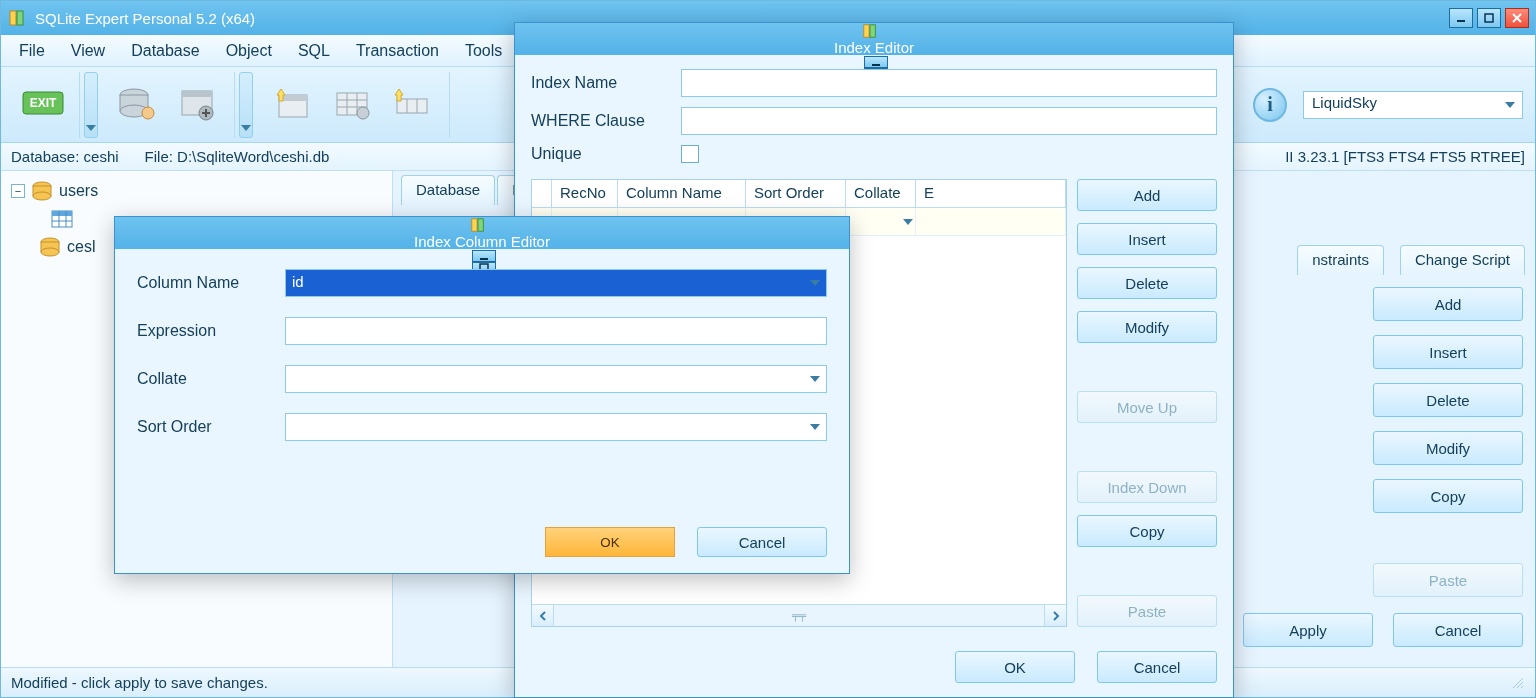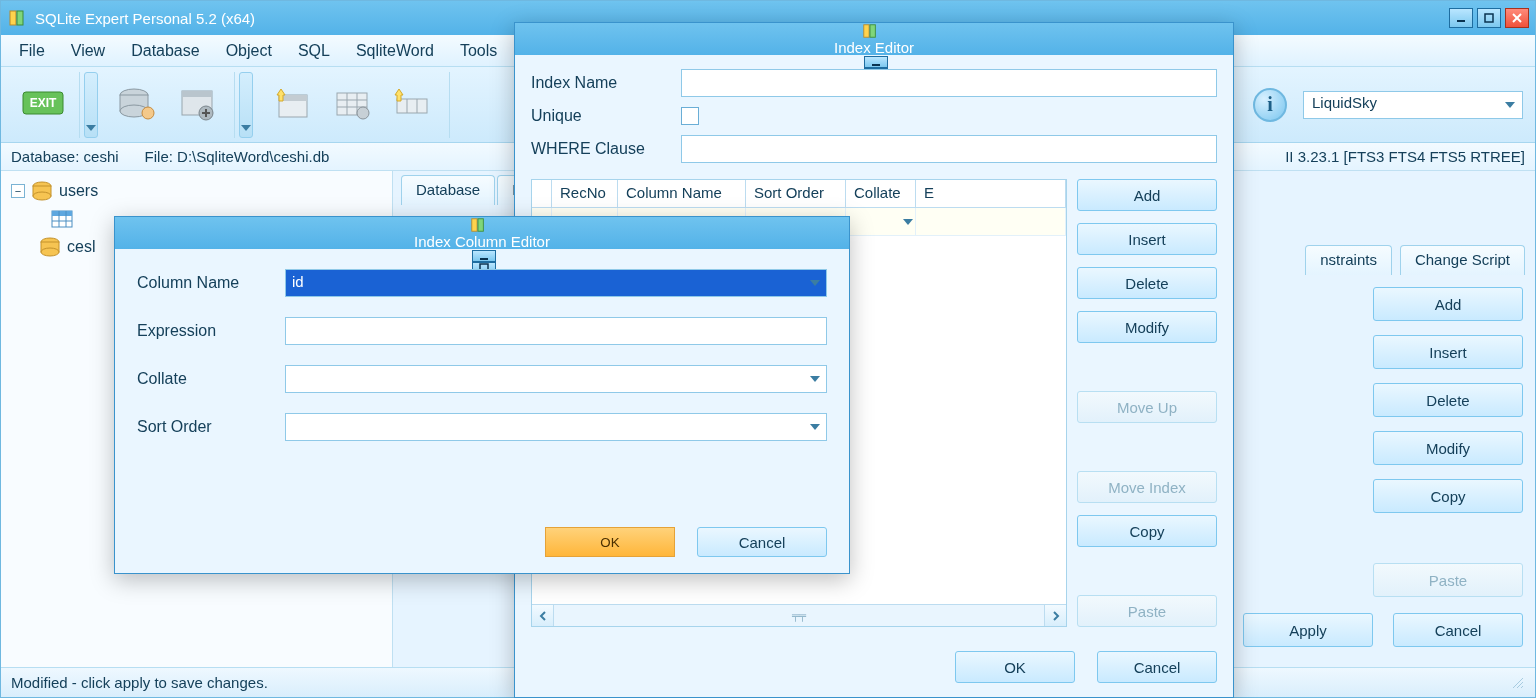--- a/index.html
+++ b/index.html
@@ -35,21 +35,21 @@
   .content { flex:1; display:flex; overflow:hidden; position:relative; }
   .tree-panel { width:392px; background:#f8fcff; border-right:1px solid #bfe0f2; padding:6px 4px; overflow:hidden; }
   .tree-row { display:flex; align-items:center; height:28px; gap:6px; padding-left:6px; font-size:16px; }
   .tree-toggle { width:14px; height:14px; border:1px solid #7ab3d4; background:#fff; display:inline-flex; align-items:center; justify-content:center; font-size:11px; line-height:1; cursor:pointer; }
   .tree-icon-db { width:22px; height:20px; }
   .tree-icon-table { width:22px; height:18px; }
 
   .right-panel { flex:1; position:relative; background:#e6f4ff; }
   .tabs-row { position:absolute; left:8px; top:4px; height:30px; display:flex; gap:2px; }
   .tab { padding:5px 14px; border:1px solid #9fd2ec; border-bottom:none; background: linear-gradient(#f6fcff,#e4f4ff); border-radius:4px 4px 0 0; font-size:15px; cursor:pointer; }
-  .tabs-row2 { position:absolute; right:10px; top:74px; height:30px; display:flex; gap:8px; white-space:nowrap; }
+  .tabs-row2 { position:absolute; right:10px; top:74px; height:30px; display:flex; gap:16px; white-space:nowrap; }
 
   .side-buttons { position:absolute; right:12px; top:116px; width:150px; display:flex; flex-direction:column; gap:14px; }
   .side-buttons .btn { height:34px; width:100%; }
 
   .bottom-buttons { position:absolute; right:12px; bottom:20px; display:flex; gap:20px; }
   .bottom-buttons .btn { width:130px; height:34px; }
 
   .statusbar { height:30px; background: linear-gradient(#eef8ff,#d9eefc); border-top:1px solid #b7def2; display:flex; align-items:center; padding:0 10px; font-size:15px; }
   .statusbar .resize-grip { margin-left:auto; opacity:.5; }
 
@@ -126,21 +126,21 @@
         </svg>
     </span>
   </div>
 
   <div class="menubar">
     <span class="menu-item">File</span>
     <span class="menu-item">View</span>
     <span class="menu-item">Database</span>
     <span class="menu-item">Object</span>
     <span class="menu-item">SQL</span>
-    <span class="menu-item">SqliteWord</span>
+    <span class="menu-item">Transaction</span>
     <span class="menu-item">Tools</span>
   </div>
 
   <div class="toolbar">
     <div class="group">
       <div class="tool-icon">
         <svg width="44" height="34">
             <rect x="2" y="4" width="40" height="22" rx="3" fill="#67c25a" stroke="#3a8a2f"></rect>
             <text x="22" y="19" text-anchor="middle" fill="#fff" font-size="12" font-weight="bold">EXIT</text>
           </svg>
@@ -327,26 +327,26 @@
         </svg>
       </span>
   </div>
 
   <div class="modal-body">
     <div class="form-row">
       <label>Index Name</label>
       <input class="field" type="text" value="" style="">
     </div>
     <div class="form-row">
+      <label>WHERE Clause</label>
+      <input class="field" type="text" value="" style="">
+    </div>
+    <div class="form-row">
       <label>Unique</label>
       <span class="checkbox"></span>
-    </div>
-    <div class="form-row">
-      <label>WHERE Clause</label>
-      <input class="field" type="text" value="" style="">
     </div>
 
     <div class="ie-grid">
       <div class="ie-table">
         <div class="ie-head">
           <div class="col" style="width:20px;"></div>
           <div class="col" style="width:66px;">RecNo</div>
           <div class="col" style="width:128px;">Column Name</div>
           <div class="col" style="width:100px;">Sort Order</div>
           <div class="col" style="width:70px;">Collate</div>
@@ -381,21 +381,21 @@
           </div>
         </div>
       </div>
 
       <div class="ie-buttons">
         <button class="btn">Add</button>
         <button class="btn">Insert</button>
         <button class="btn">Delete</button>
         <button class="btn">Modify</button>
         <button class="btn disabled" disabled="">Move Up</button>
-        <button class="btn disabled" disabled="">Move Index</button>
+        <button class="btn disabled" disabled="">Index Down</button>
         <button class="btn">Copy</button>
         <button class="btn disabled" disabled="">Paste</button>
       </div>
     </div>
   </div>
 
   <div class="ie-footer">
     <button class="btn">OK</button>
     <button class="btn">Cancel</button>
   </div>

